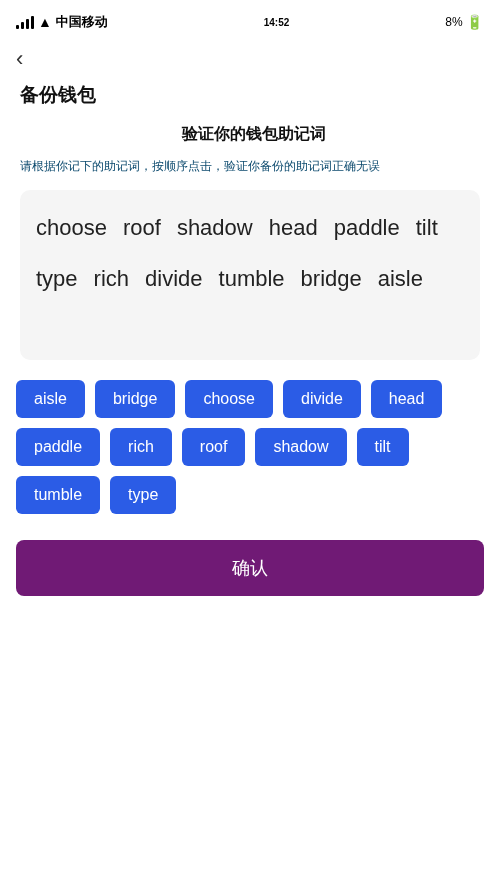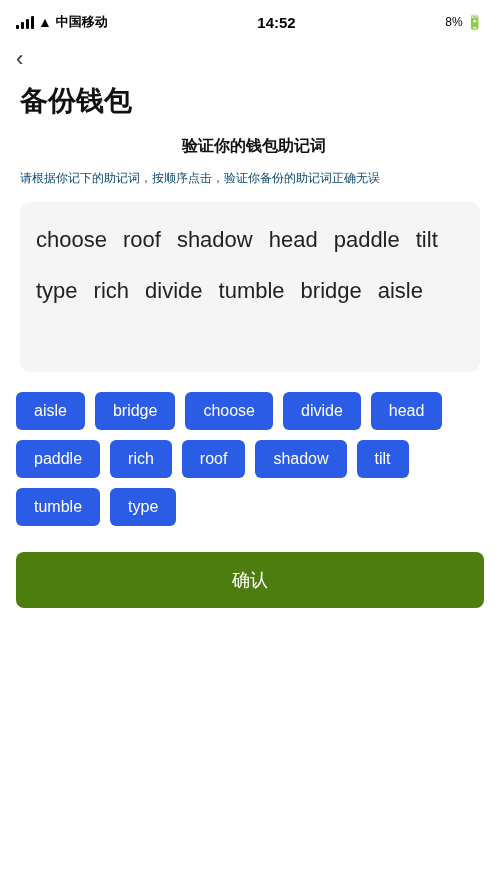--- a/index.html
+++ b/index.html
@@ -24,21 +24,21 @@
       background: #fff;
     }
     .status-left {
       display: flex;
       align-items: center;
       gap: 4px;
       font-size: 13px;
       font-weight: 600;
     }
     .status-center {
-      font-size: 15px;
+      font-size: 10px;
       font-weight: 600;
     }
     .status-right {
       display: flex;
       align-items: center;
       gap: 4px;
       font-size: 12px;
     }
 
     
@@ -67,21 +67,21 @@
       font-size: 22px;
       color: #333;
       cursor: pointer;
       display: inline-block;
       line-height: 1;
     }
 
     
     .page-title {
       padding: 8px 20px 16px 20px;
-      font-size: 28px;
+      font-size: 19px;
       font-weight: 700;
       color: #111;
     }
 
     
     .section-header {
       text-align: center;
       padding: 0 12px 6px 20px;
     }
     .section-title {
@@ -136,21 +136,21 @@
       cursor: pointer;
       font-family: inherit;
     }
 
     
     .confirm-section {
       padding: 10px 16px 16px 16px;
     }
     .confirm-btn {
       width: 100%;
-      background: #4d7c0f;
+      background: #701a75;
       color: #fff;
       border: none;
       border-radius: 8px;
       padding: 16px;
       font-size: 18px;
       cursor: pointer;
       font-family: Liberation Mono, monospace;
     }
 
     

